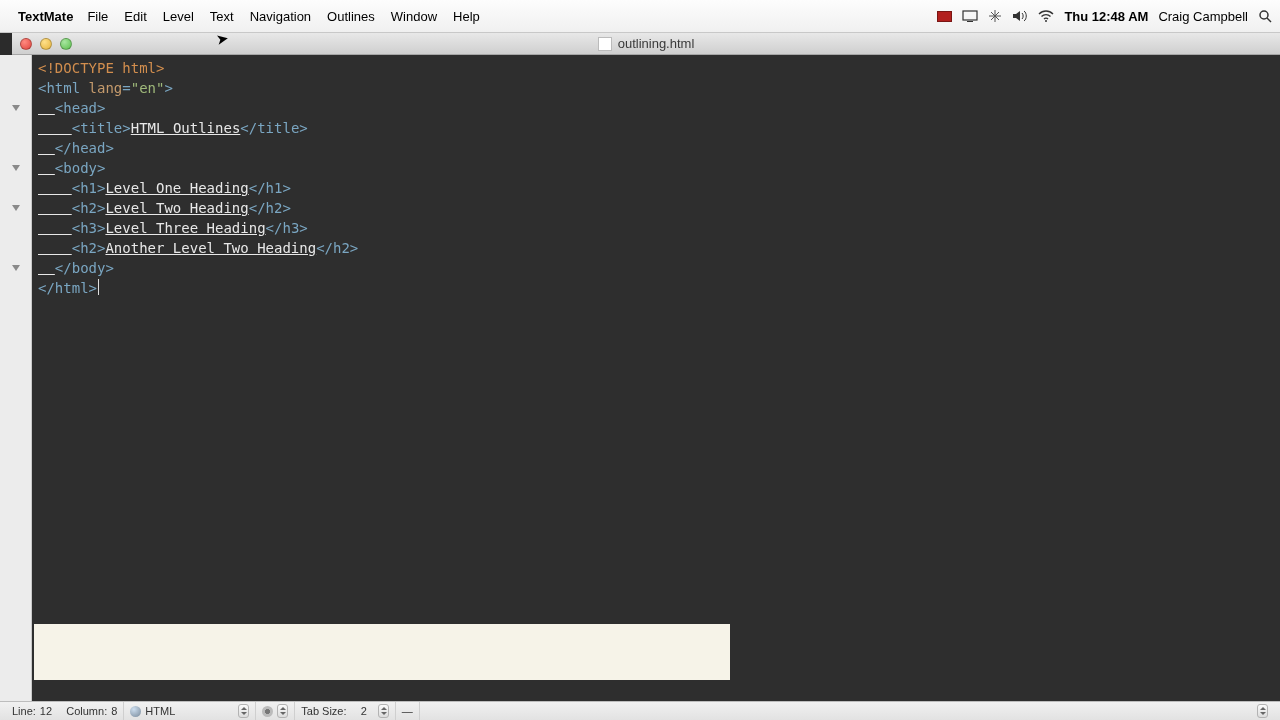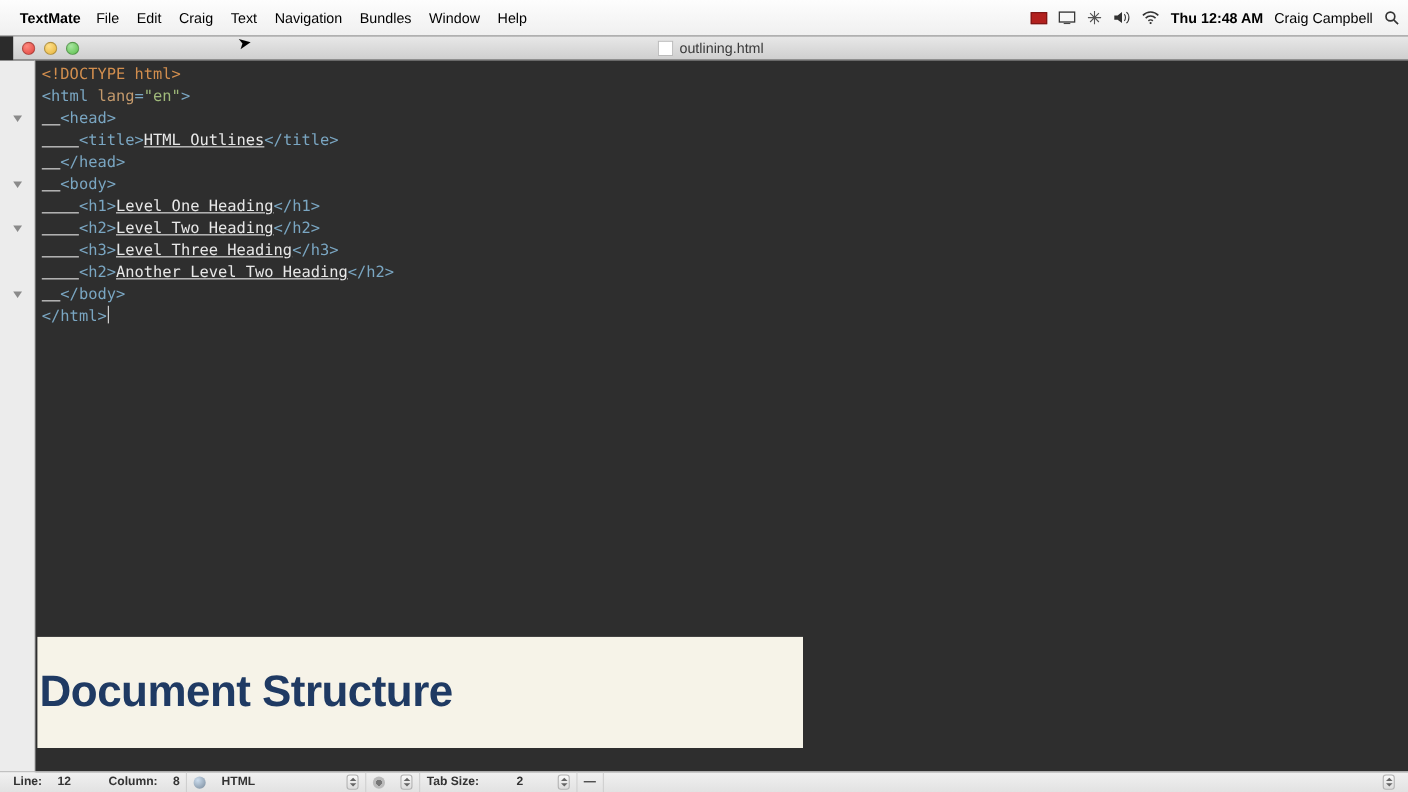--- a/index.html
+++ b/index.html
@@ -135,21 +135,21 @@
   left: 0; right: 0; bottom: 0;
   height: 19px;
   background: linear-gradient(#f1f1f1,#e2e2e2);
   border-top: 1px solid #bdbdbd;
   display: flex;
   align-items: center;
   font-size: 11px;
   color: #333;
   padding: 0 6px;
 }
-.statusbar .seg { padding: 0 6px; border-right: 1px solid #cfcfcf; height:100%; display:flex; align-items:center; gap:14px;font-weight:bold; }
+.statusbar .seg { padding: 0 6px; border-right: 1px solid #cfcfcf; height:100%; display:flex; align-items:center; gap:4px; }
 .statusbar .seg:last-child { border-right:none; }
 .statusbar .spacer { flex:1; }
 .stepper {
   width: 11px; height: 14px;
   background: linear-gradient(#fafafa,#dcdcdc);
   border:1px solid #b3b3b3; border-radius:3px;
   position: relative;
 }
 .stepper::before, .stepper::after {
   content:""; position:absolute; left:2px; right:2px;
@@ -174,24 +174,24 @@
 }
 </style>
 </head>
 <body>
 
 <div class="menubar">
   <span class="apple"></span>
   <span class="app">TextMate</span>
   <span class="menu-item">File</span>
   <span class="menu-item">Edit</span>
-  <span class="menu-item">Craig</span>
+  <span class="menu-item">Level</span>
   <span class="menu-item">Text</span>
   <span class="menu-item">Navigation</span>
-  <span class="menu-item">Bundles</span>
+  <span class="menu-item">Outlines</span>
   <span class="menu-item">Window</span>
   <span class="menu-item">Help</span>
   <span class="spacer"></span>
   <span class="red-square"></span>
   <span class="status">
     <svg width="16" height="12" viewBox="0 0 16 12">
         <rect x="1" y="1" width="14" height="9" fill="none" stroke="#333" stroke-width="1.2"></rect>
         <rect x="5" y="11" width="6" height="1" fill="#333"></rect>
       </svg>
   </span>
@@ -256,21 +256,20 @@
       <div class="fold"></div>
       <div class="fold">
         <div class="fold-icon"></div>
       </div>
       <div class="fold"></div>
     </div>
   <div class="editor" id="editor"><div><span class="tok-decl">&lt;!DOCTYPE html&gt;</span></div><div><span class="tok-tag">&lt;html </span><span class="tok-attr">lang</span><span class="tok-tag">=</span><span class="tok-str">"en"</span><span class="tok-tag">&gt;</span></div><div><span class="tok-text">  </span><span class="tok-tag">&lt;head&gt;</span></div><div><span class="tok-text">    </span><span class="tok-tag">&lt;title&gt;</span><span class="tok-text">HTML Outlines</span><span class="tok-tag">&lt;/title&gt;</span></div><div><span class="tok-text">  </span><span class="tok-tag">&lt;/head&gt;</span></div><div><span class="tok-text">  </span><span class="tok-tag">&lt;body&gt;</span></div><div><span class="tok-text">    </span><span class="tok-tag">&lt;h1&gt;</span><span class="tok-text">Level One Heading</span><span class="tok-tag">&lt;/h1&gt;</span></div><div><span class="tok-text">    </span><span class="tok-tag">&lt;h2&gt;</span><span class="tok-text">Level Two Heading</span><span class="tok-tag">&lt;/h2&gt;</span></div><div><span class="tok-text">    </span><span class="tok-tag">&lt;h3&gt;</span><span class="tok-text">Level Three Heading</span><span class="tok-tag">&lt;/h3&gt;</span></div><div><span class="tok-text">    </span><span class="tok-tag">&lt;h2&gt;</span><span class="tok-text">Another Level Two Heading</span><span class="tok-tag">&lt;/h2&gt;</span></div><div><span class="tok-text">  </span><span class="tok-tag">&lt;/body&gt;</span></div><div><span class="tok-tag">&lt;/html&gt;</span><span class="caret"></span></div></div>
 </div>
 
 <div class="overlay">
-  <div class="title">Document Structure</div>
 </div>
 
 <div class="statusbar">
   <div class="seg">
     <span>Line:</span>
     <span>12</span>
     &nbsp;&nbsp;
     <span>Column:</span>
     <span>8</span>
   </div>

